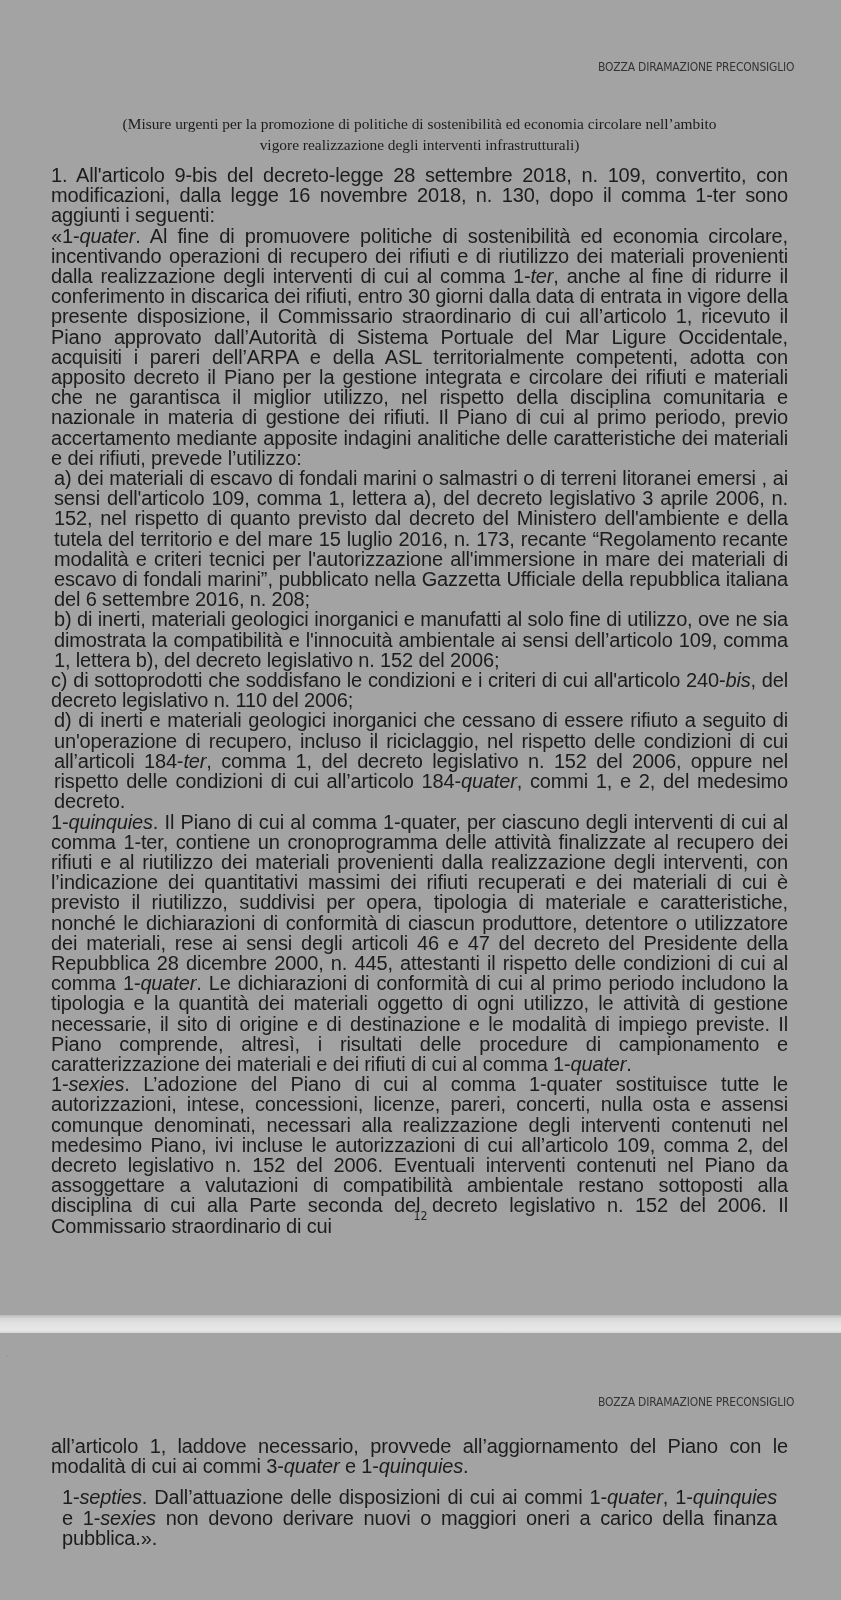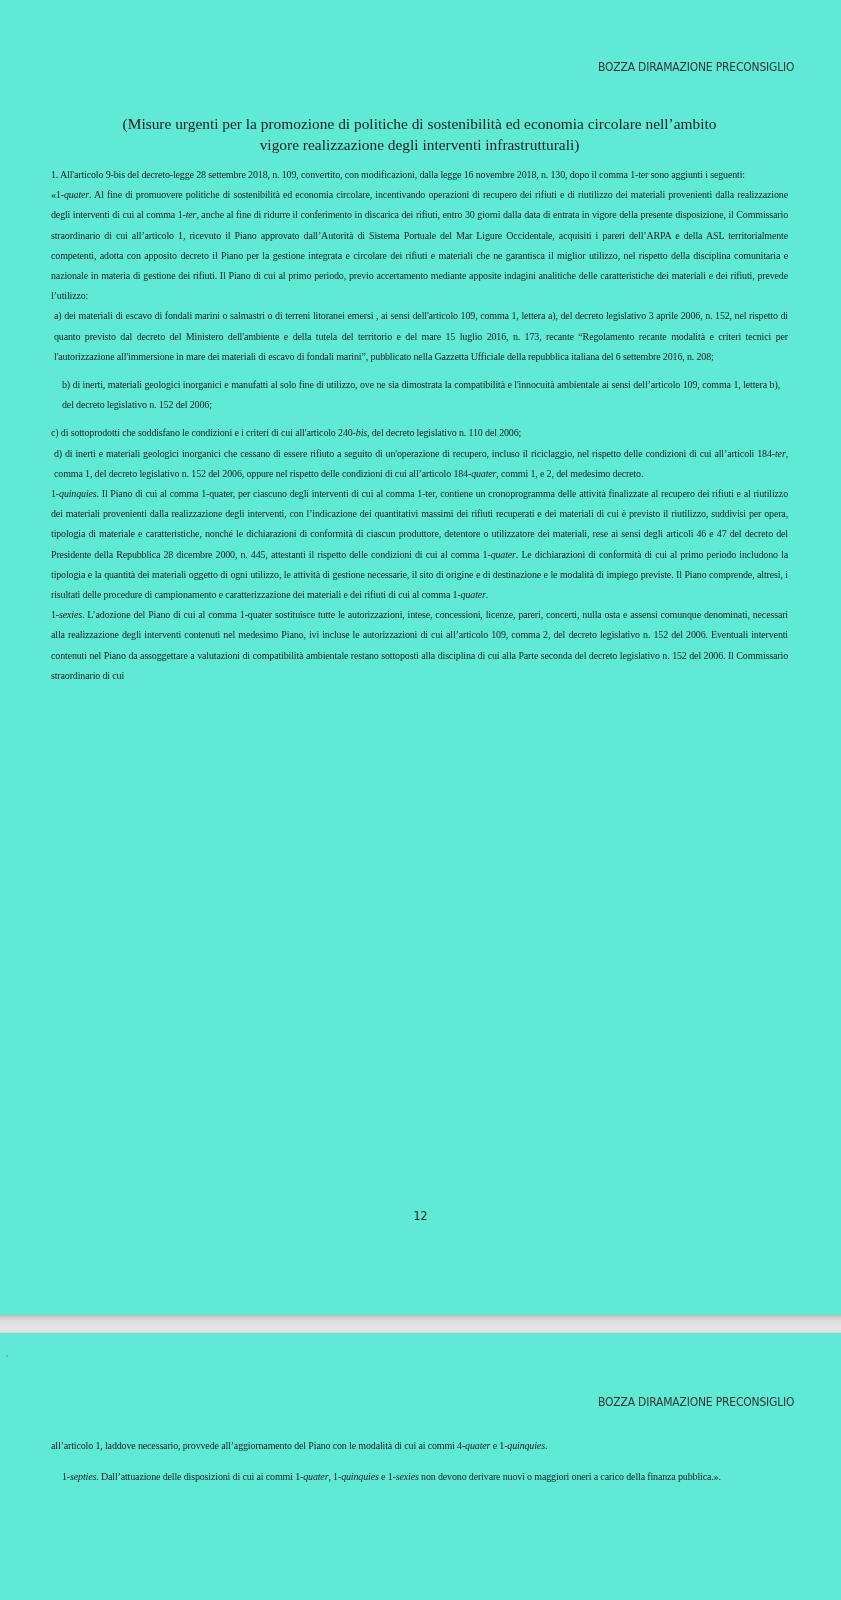--- a/index.html
+++ b/index.html
@@ -11,21 +11,21 @@
       width: 841px;
       height: 1600px;
       position: relative;
       overflow: hidden;
       color: #1a1a1a;
     }
     .page {
       position: absolute;
       left: 0;
       width: 841px;
-      background: #5eead4;
+      background: #a3a3a3;
     }
     .page-1 { top: 0; height: 1315px; }
     .page-2 { top: 1333px; height: 267px; }
     .separator {
       position: absolute;
       left: 0;
       top: 1315px;
       width: 841px;
       height: 18px;
       background: linear-gradient(to bottom, #b9b9b9 0px, #d4d4d4 3px, #e2e2e2 8px, #e6e6e6 15px, #d8d8d8 18px);
@@ -40,22 +40,22 @@
       transform: scaleX(0.86);
       transform-origin: right center;
       white-space: nowrap;
     }
     .page-1 .header { top: 59px; }
     .page-2 .header { top: 61px; }
     .body-text {
       position: absolute;
       left: 51px;
       width: 737px;
-      font-family: Liberation Serif, serif;
-      font-size: 10px;
+      font-family: Liberation Sans, sans-serif;
+      font-size: 20px;
       line-height: 20.2px;
       text-align: justify;
       letter-spacing: -0.15px;
       color: #1c1c1c;
     }
     .title {
       position: absolute;
       top: 114px;
       left: 51px;
       width: 737px;
@@ -102,38 +102,38 @@
     <span class="line">vigore realizzazione degli interventi infrastrutturali)</span>
   </div>
 
   <div class="body-text">
     <p style="margin:0;">1. All'articolo 9-bis del decreto-legge 28 settembre 2018, n. 109, convertito, con modificazioni, dalla legge 16 novembre 2018, n. 130, dopo il comma 1-ter sono aggiunti i seguenti:</p>
 
     <p style="margin:0;"><span>«1-</span><i>quater</i><span>. Al fine di promuovere politiche di sostenibilità ed economia circolare, incentivando operazioni di recupero dei  rifiuti e di riutilizzo dei materiali provenienti dalla realizzazione degli interventi di cui al comma 1-</span><i>ter</i><span>, anche al fine di ridurre il conferimento in discarica dei rifiuti, entro 30 giorni dalla data di entrata in vigore della presente disposizione, il Commissario straordinario di cui all’articolo 1, ricevuto il Piano approvato dall’Autorità di Sistema Portuale del Mar Ligure Occidentale, acquisiti i pareri dell’ARPA e della ASL territorialmente competenti, adotta con apposito decreto il Piano per la gestione integrata e circolare dei rifiuti e materiali che ne garantisca il miglior utilizzo, nel rispetto della disciplina comunitaria e nazionale in materia di gestione dei rifiuti. Il Piano di cui al primo periodo, previo accertamento mediante apposite indagini analitiche delle caratteristiche dei materiali e dei rifiuti, prevede l’utilizzo:</span></p>
 
     <p style="margin:0;" class="indent-space">a) dei materiali di escavo di fondali marini o salmastri o di terreni litoranei emersi , ai sensi dell'articolo 109, comma 1, lettera a), del decreto legislativo 3 aprile 2006, n. 152, nel rispetto di quanto previsto dal decreto del Ministero dell'ambiente e della tutela del territorio e del mare 15 luglio 2016, n. 173, recante “Regolamento recante modalità e criteri tecnici per l'autorizzazione all'immersione in mare dei materiali di escavo di fondali marini”, pubblicato nella Gazzetta Ufficiale della repubblica italiana del 6 settembre 2016, n. 208;</p>
 
-    <p style="margin:8px;" class="indent-space">b) di inerti, materiali geologici inorganici e manufatti al solo fine di utilizzo, ove ne sia dimostrata la compatibilità e l'innocuità ambientale ai sensi dell’articolo 109, comma 1, lettera b), del decreto legislativo n. 152 del 2006;</p>
+    <p style="margin:0;" class="indent-space">b) di inerti, materiali geologici inorganici e manufatti al solo fine di utilizzo, ove ne sia dimostrata la compatibilità e l'innocuità ambientale ai sensi dell’articolo 109, comma 1, lettera b), del decreto legislativo n. 152 del 2006;</p>
 
     <p style="margin:0;"><span>c) di sottoprodotti che soddisfano le condizioni e i criteri di cui all'articolo 240-</span><i>bis</i><span>, del decreto legislativo n. 110 del 2006;</span></p>
 
     <p style="margin:0;" class="indent-space"><span>d) di inerti e materiali geologici inorganici che cessano di essere rifiuto a seguito di un'operazione di recupero, incluso il riciclaggio, nel rispetto delle condizioni di cui all’articoli 184-</span><i>ter</i><span>, comma 1, del decreto legislativo n. 152 del 2006, oppure nel rispetto delle condizioni di cui all’articolo 184-</span><i>quater</i><span>, commi 1, e 2, del medesimo decreto.</span></p>
 
     <p style="margin:0;"><span>1-</span><i>quinquies</i><span>. Il Piano di cui al comma 1-quater, per ciascuno degli interventi di cui al comma 1-ter, contiene un cronoprogramma delle attività  finalizzate al recupero dei rifiuti e al riutilizzo dei materiali  provenienti dalla realizzazione degli interventi, con l’indicazione dei quantitativi massimi dei rifiuti recuperati e dei materiali di cui è previsto il riutilizzo, suddivisi per opera, tipologia di materiale e caratteristiche, nonché le dichiarazioni di conformità di ciascun produttore, detentore o utilizzatore dei materiali, rese ai sensi degli articoli 46 e 47 del decreto del Presidente della Repubblica 28 dicembre 2000, n. 445, attestanti il rispetto delle condizioni di cui al comma 1-</span><i>quater</i><span>. Le dichiarazioni di conformità di cui al primo periodo includono la tipologia e la quantità dei materiali oggetto di ogni utilizzo, le attività di gestione necessarie, il sito di origine e di destinazione e le modalità di impiego previste. Il Piano comprende, altresì, i risultati delle procedure di campionamento e caratterizzazione dei materiali e dei rifiuti di cui al comma 1-</span><i>quater</i><span>.</span></p>
 
     <p style="margin:0;"><span>1-</span><i>sexies</i><span>. L’adozione del Piano di cui al comma 1-quater sostituisce tutte le autorizzazioni, intese, concessioni, licenze, pareri, concerti, nulla osta e assensi comunque denominati, necessari alla realizzazione degli interventi contenuti nel medesimo Piano, ivi incluse le autorizzazioni di cui all’articolo 109, comma 2, del decreto legislativo n. 152 del 2006. Eventuali interventi contenuti nel Piano da assoggettare a valutazioni di compatibilità ambientale restano sottoposti alla disciplina di cui alla Parte seconda del decreto legislativo n. 152 del 2006. Il Commissario straordinario di cui</span></p>
   </div>
 
   <div class="page-number">12</div>
 </div>
 
 <div class="separator"></div>
 
 <div class="page page-2">
   <div class="speck"></div>
   <div class="header">BOZZA DIRAMAZIONE PRECONSIGLIO</div>
 
   <div class="body-text">
-    <p style="margin:0;"><span>all’articolo 1, laddove necessario, provvede all’aggiornamento del Piano con le modalità di cui ai commi 4-</span><i>quater</i><span> e 1-</span><i>quinquies</i><span>.</span></p>
+    <p style="margin:0;"><span>all’articolo 1, laddove necessario, provvede all’aggiornamento del Piano con le modalità di cui ai commi 3-</span><i>quater</i><span> e 1-</span><i>quinquies</i><span>.</span></p>
 
     <p style="margin:11px;"><span>1-</span><i>septies</i><span>. Dall’attuazione delle disposizioni di cui ai commi 1-</span><i>quater</i><span>, 1-</span><i>quinquies</i><span> e 1-</span><i>sexies</i><span> non devono derivare nuovi o maggiori oneri a carico della finanza pubblica.».</span></p>
   </div>
 </div>
 
 </body></html>

